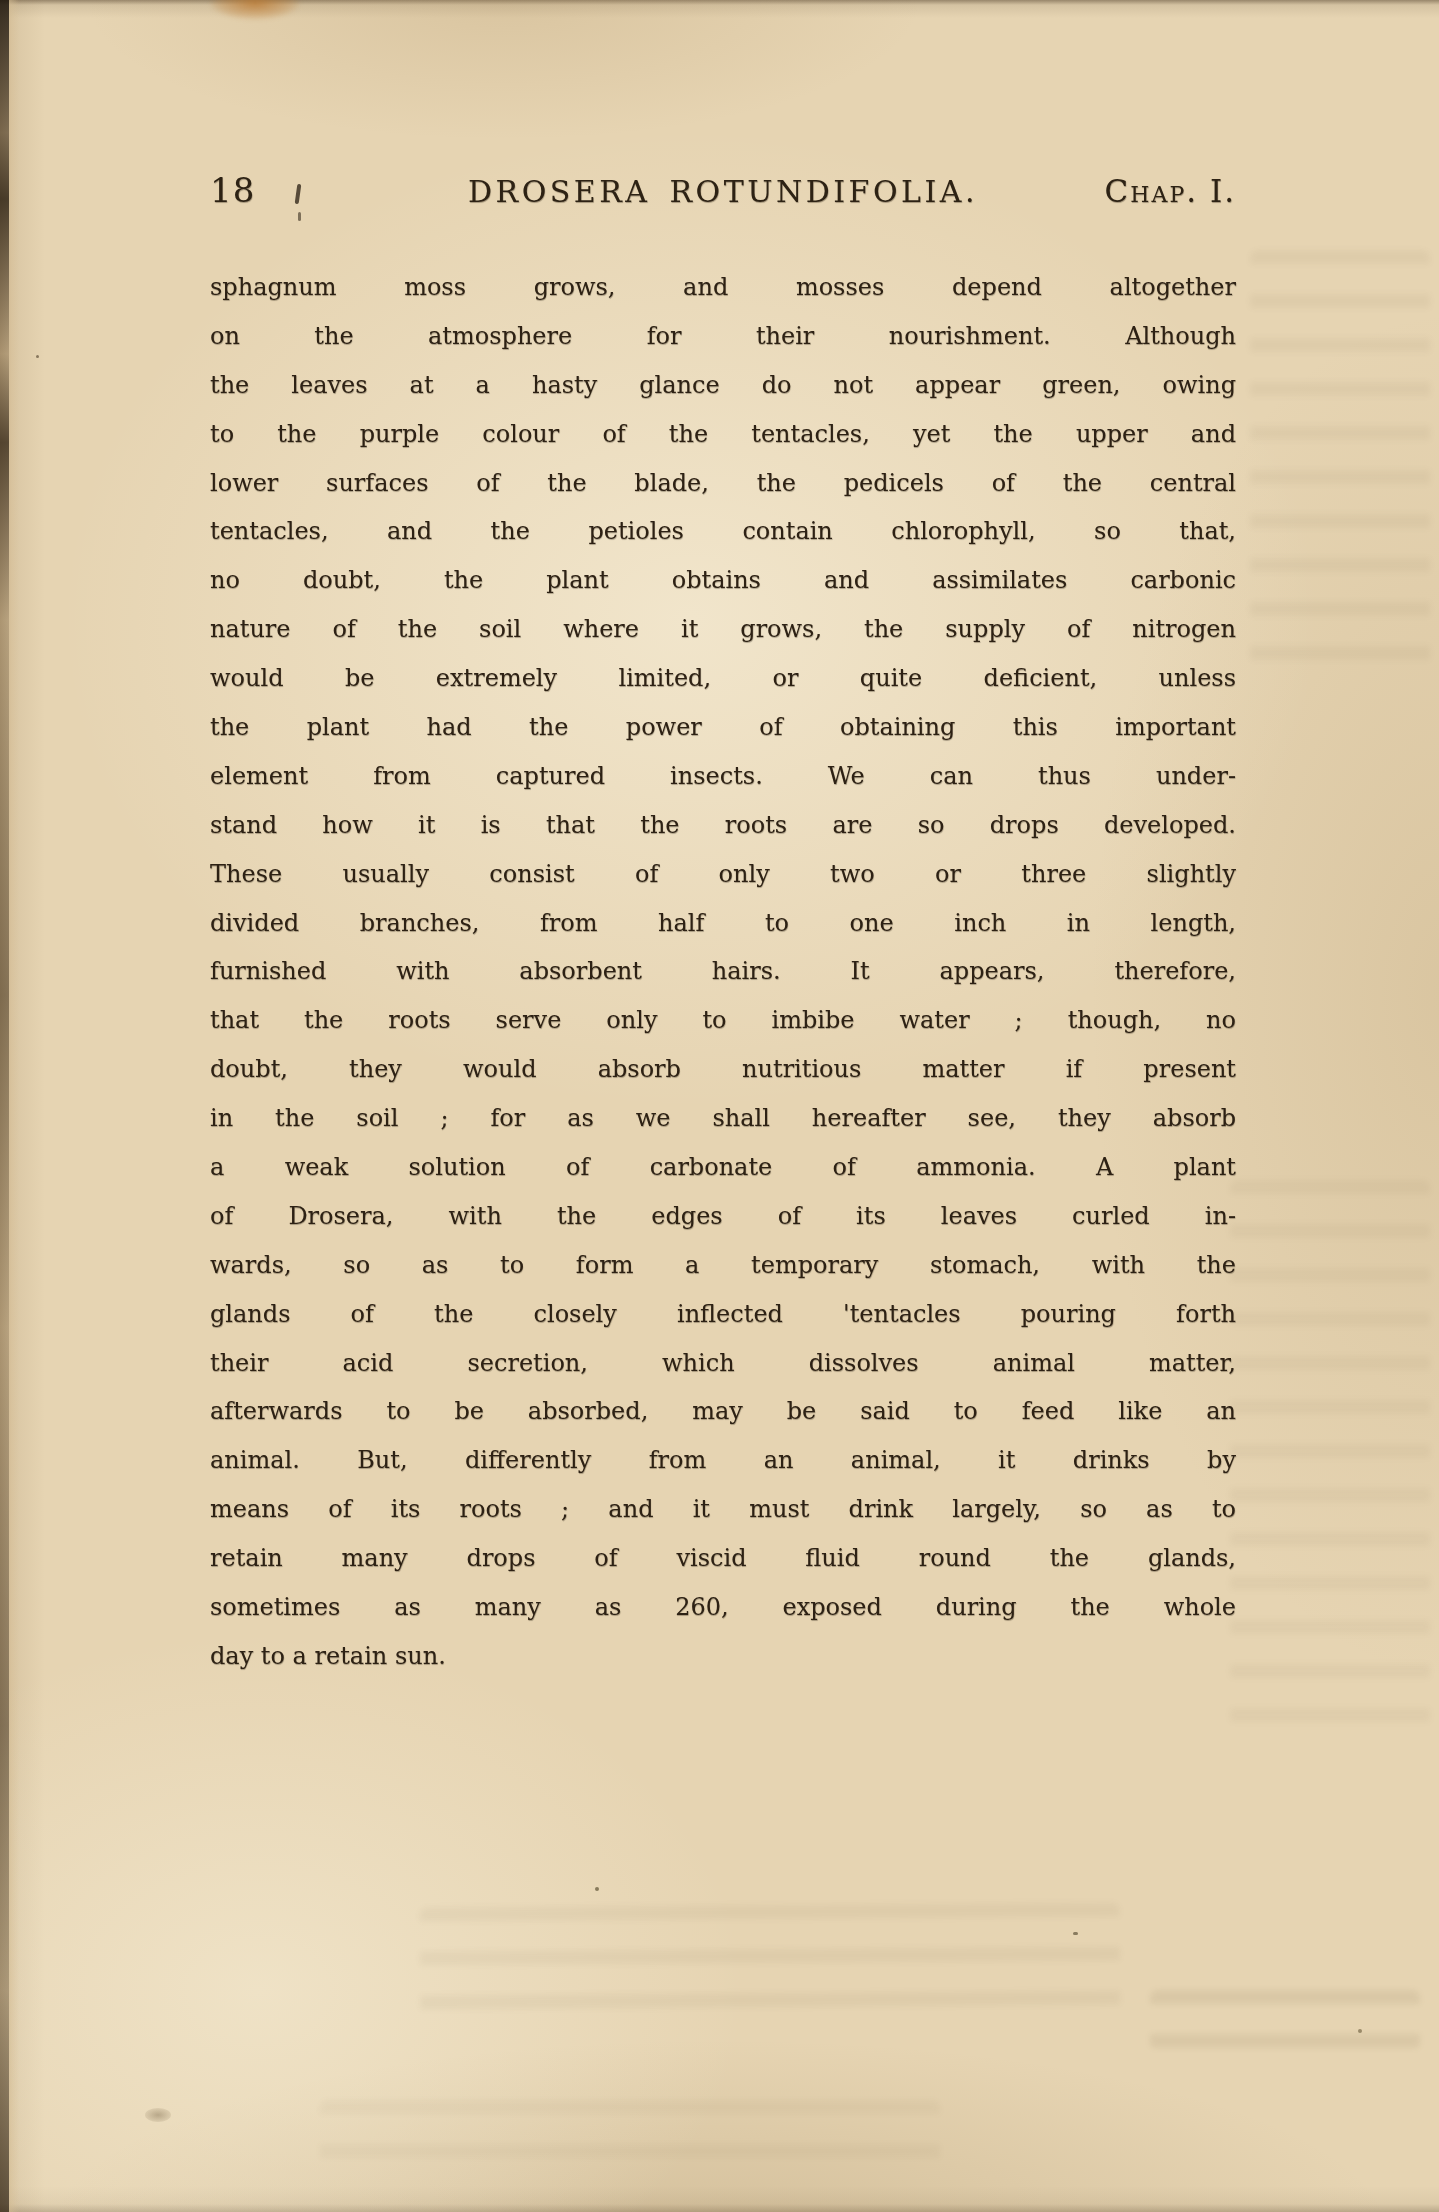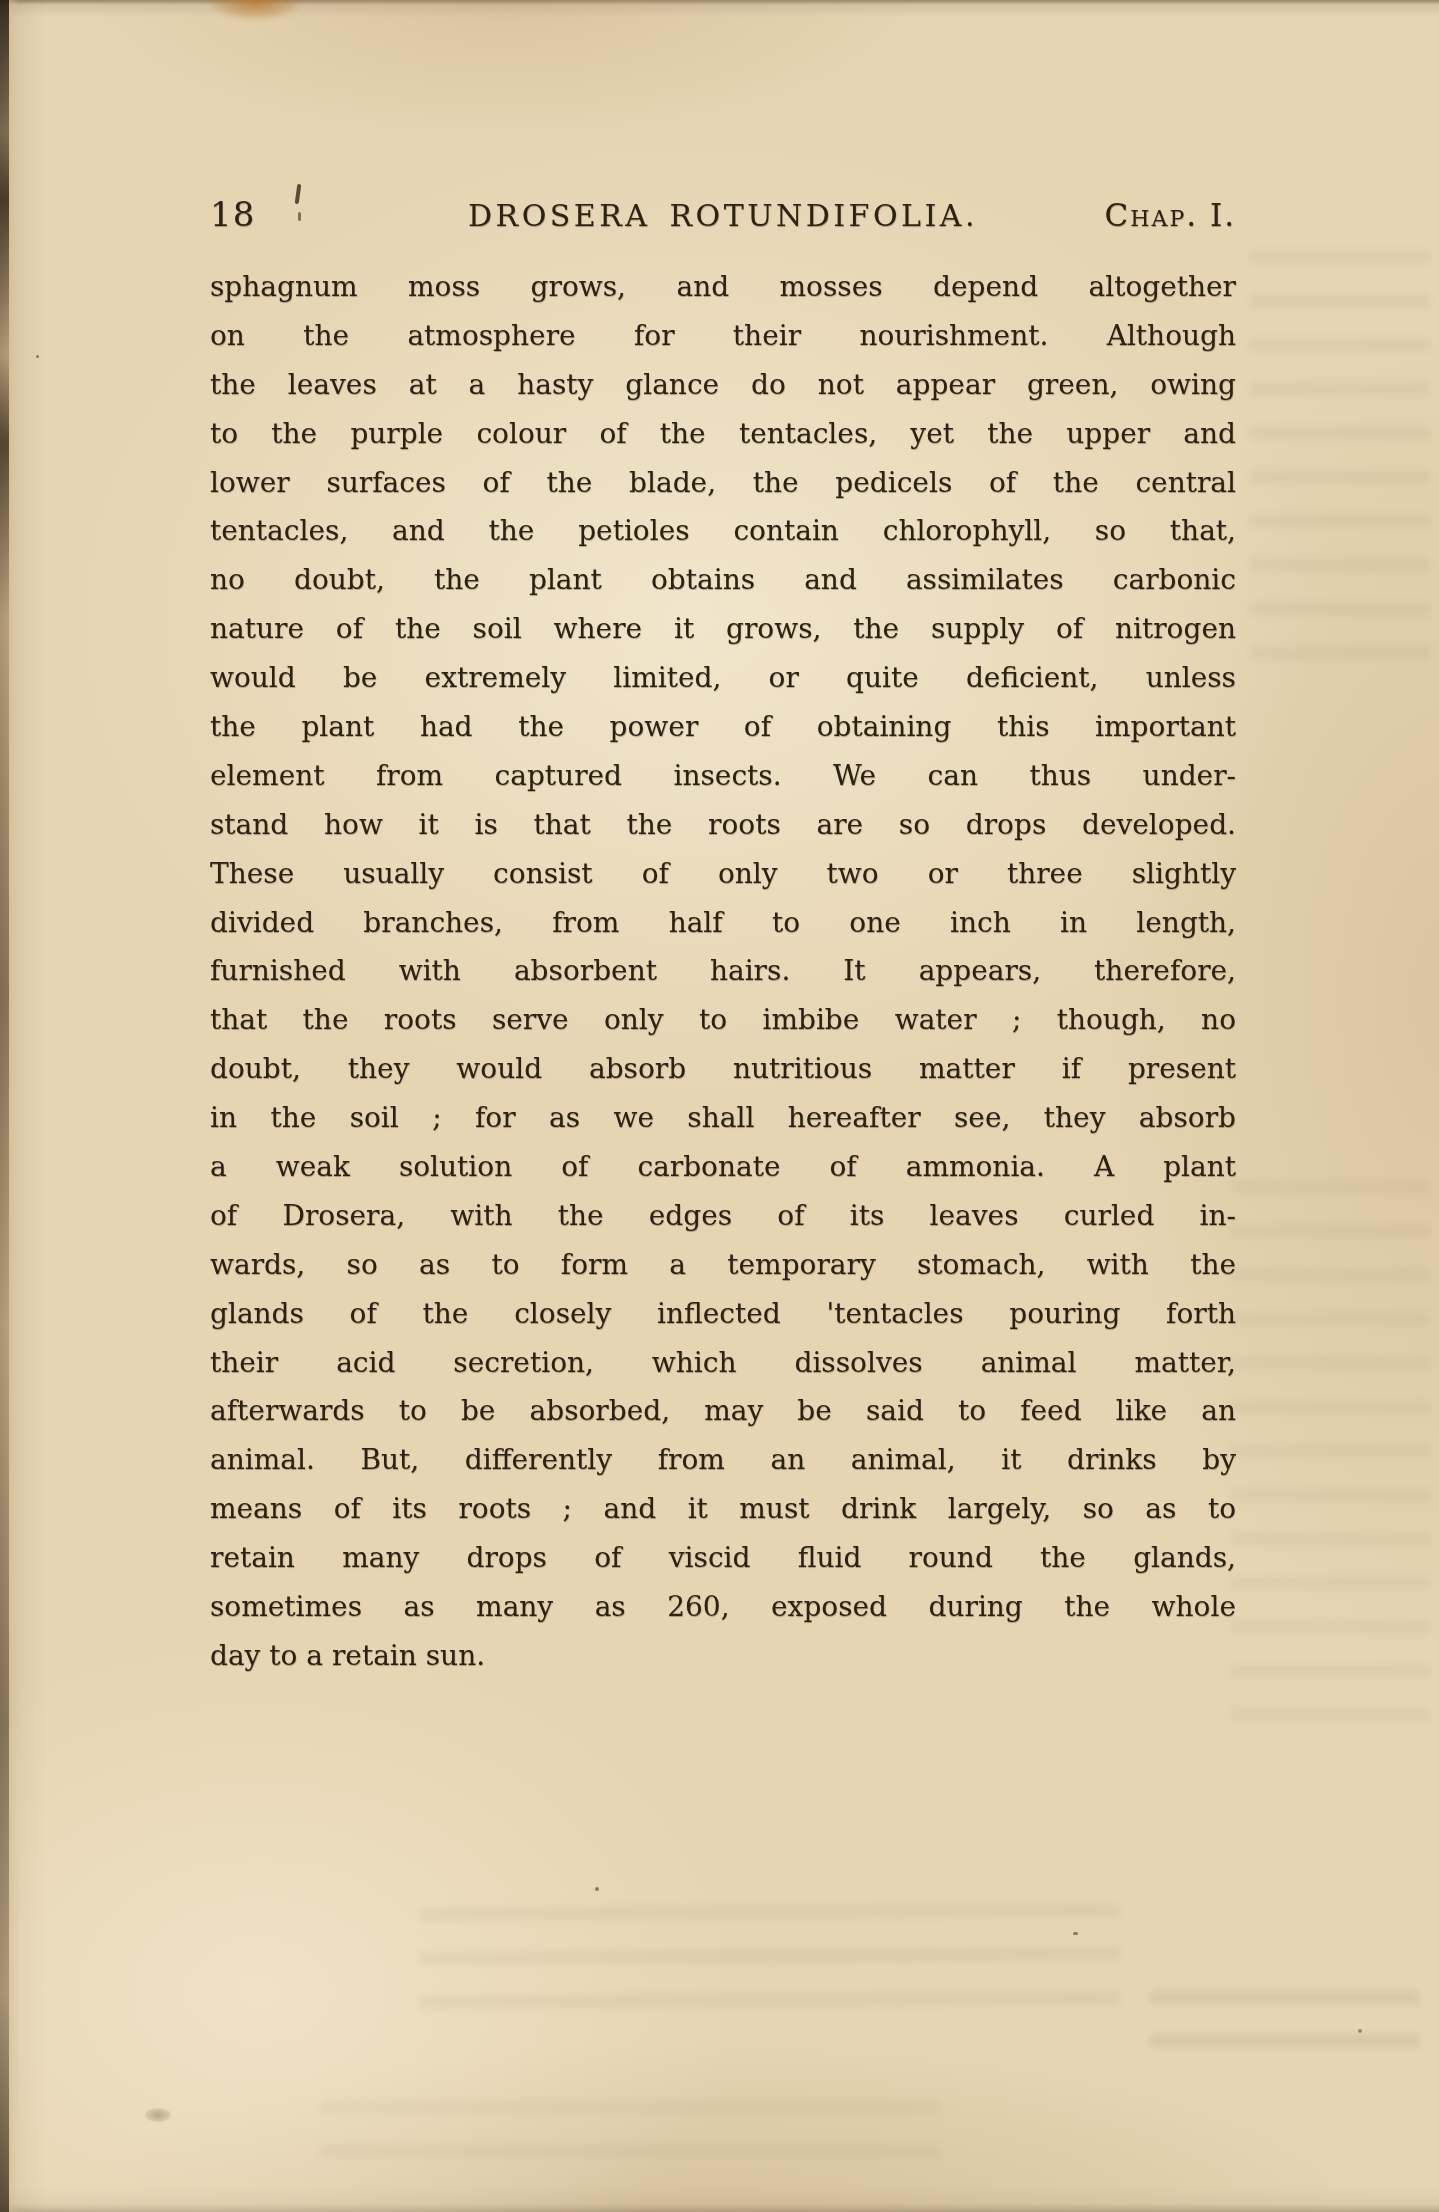--- a/index.html
+++ b/index.html
@@ -93,21 +93,20 @@
   .bleed.b5 { left: 320px;  top: 2100px; width: 620px; height: 70px;  opacity: 0.08; }
 
   
   .running-head {
     position: absolute;
     left: 210px; top: 170px;
     width: 1026px;
     display: flex;
     align-items: baseline;
     text-shadow: 0.5px 0.8px 0.7px rgba(40,30,15,0.35);
-    margin-top: 24px;
   }
   .running-head .left  { flex: 1; text-align: left; }
   .running-head .mid   { flex: 0 0 auto; text-align: center; }
   .running-head .right { flex: 1; text-align: right; }
 
   .page-number {
     font-size: 34px;
     letter-spacing: 1px;
   }
   .running-title {
@@ -119,21 +118,21 @@
     font-variant: small-caps;
     font-size: 31px;
     letter-spacing: 2px;
   }
 
   
   .body-text {
     position: absolute;
     left: 210px; top: 263px;
     width: 1026px;
-    font-size: 28px;
+    font-size: 24px;
     color: #2d2114;
     text-shadow: 0.4px 0.8px 0.7px rgba(40,30,15,0.33);
   }
   .text-line {
     line-height: 48.9px;
     height: 48.9px;
     white-space: nowrap;
     text-align: justify;
     text-align-last: justify;
     overflow: visible;

